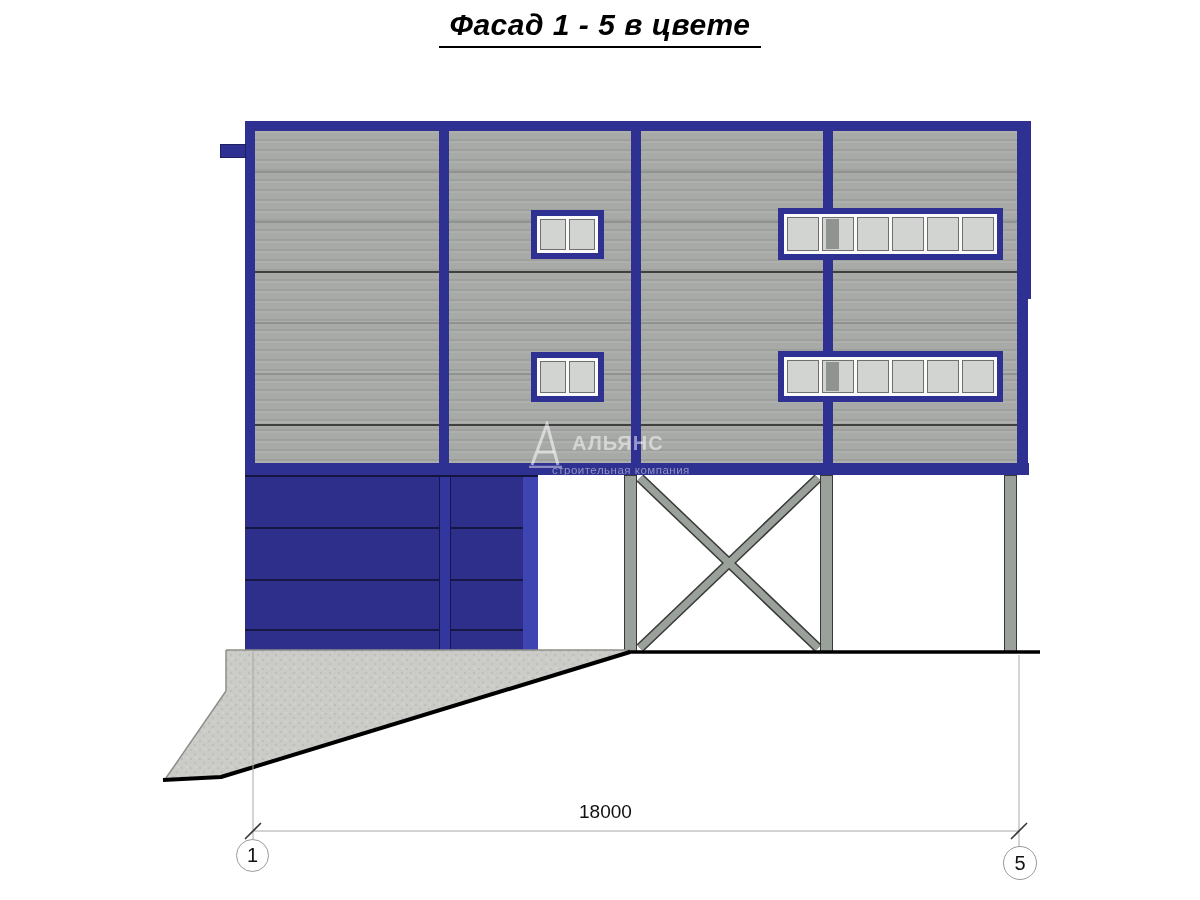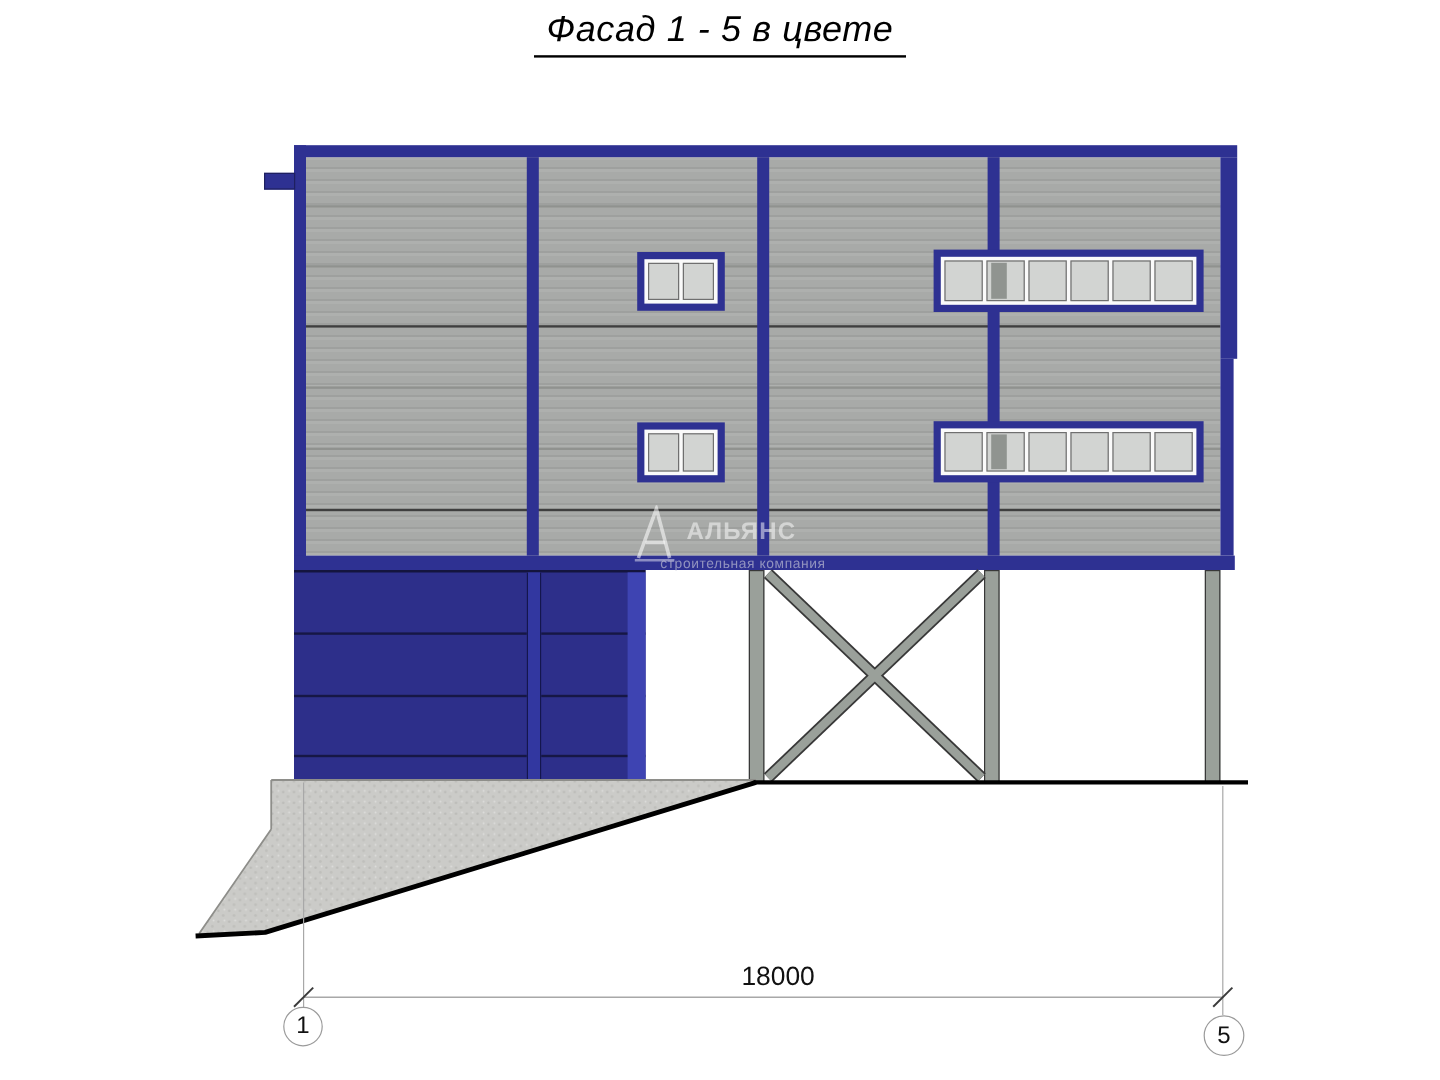--- a/index.html
+++ b/index.html
@@ -1,20 +1,20 @@
 <!DOCTYPE html>
 <html style="--frame-blue: #2e3192; --garage-blue: #2d2f8a; --garage-strip: #3e44b2; --siding-gray: #a8aaa8; --panel-line-light: #90928f; --panel-line-dark: #3f3f3f; --window-pane: #d2d4d2; --steel-gray: #9aa09a; --steel-edge: #383838; --concrete-fill: #cbcbc8; --watermark-text: rgba(255,255,255,0.5);"><head>
 <meta charset="utf-8">
 <style>
   html,body{margin:0;padding:0;background:#fff;}
   .sheet{position:relative;width:1200px;height:900px;background:#ffffff;overflow:hidden;
          font-family:"Liberation Sans",sans-serif;}
   
   .title-wrap{position:absolute;left:0;top:8px;width:100%;text-align:center;}
-  .title{display:inline-block;font-style:italic;font-size:30px;font-weight:400;color:#000;
+  .title{display:inline-block;font-style:italic;font-size:30px;font-weight:700;color:#000;
          border-bottom:2.5px solid #000;padding:0 10px 4px 10px;letter-spacing:.5px;}
   
   .abs{position:absolute;box-sizing:border-box;}
   .facade-bg{left:255px;top:131px;width:762px;height:332px;background:var(--siding-gray,#a8aaa8);
     background-image:repeating-linear-gradient(to bottom,rgba(255,255,255,.07) 0 2px,rgba(0,0,0,0) 2px 8px,rgba(0,0,0,.06) 8px 10px);}
   .pline{left:255px;width:762px;height:2px;background:var(--panel-line-light,#90928f);}
   .pline.dark{background:var(--panel-line-dark,#3f3f3f);}
   .mullion{top:131px;width:10px;height:332px;background:var(--frame-blue,#2e3192);}
   
   .frame{background:var(--frame-blue,#2e3192);}
@@ -26,24 +26,24 @@
   
   .garage{left:245px;top:475px;width:293px;height:175px;background:var(--garage-blue,#2d2f8a);border-top:2px solid rgba(0,0,0,.55);}
   .gline{position:absolute;left:0;width:100%;height:2px;background:rgba(0,0,0,.5);}
   .gmullion{position:absolute;left:194px;top:0;width:10px;height:100%;background:#3237a0;border-left:1px solid #14164d;border-right:1px solid #14164d;}
   .gstrip{position:absolute;left:278px;top:0;width:15px;height:100%;background:var(--garage-strip,#3e44b2);}
   
   .column{top:475px;width:13px;height:177px;background:var(--steel-gray,#9aa09a);border:1.5px solid var(--steel-edge,#383838);}
   
   .wm-name{left:572px;top:432px;width:116px;font-size:20px;font-weight:bold;letter-spacing:1px;
            color:var(--watermark-text,rgba(255,255,255,.5));white-space:nowrap;}
-  .wm-sub{left:536px;top:464px;width:152px;text-align:right;font-size:11.5px;letter-spacing:.5px;
+  .wm-sub{left:552px;top:464px;width:152px;text-align:left;font-size:11.5px;letter-spacing:.5px;
           color:rgba(205,205,218,.62);white-space:nowrap;}
   
-  .dim-text{left:579px;top:801px;width:100px;text-align:right;font-size:22px;color:#111;}
+  .dim-text{left:579px;top:801px;width:100px;text-align:left;font-size:19px;color:#111;}
   .axis-circle{width:33px;height:33px;border-radius:50%;background:#fff;border:1.2px solid #9a9a9a;
                display:flex;align-items:center;justify-content:center;font-size:20px;color:#111;}
   svg.overlay{position:absolute;left:0;top:0;width:1200px;height:900px;pointer-events:none;}
 </style>
 </head>
 <body>
 
 <div class="sheet">
 
   <div class="title-wrap">

